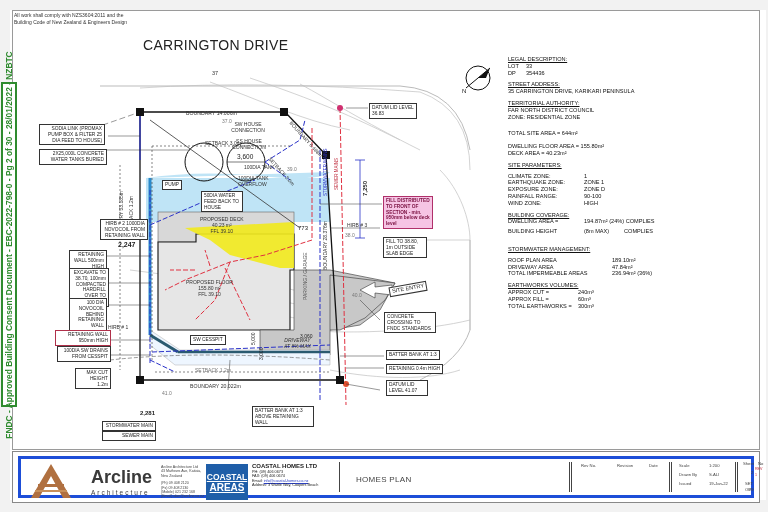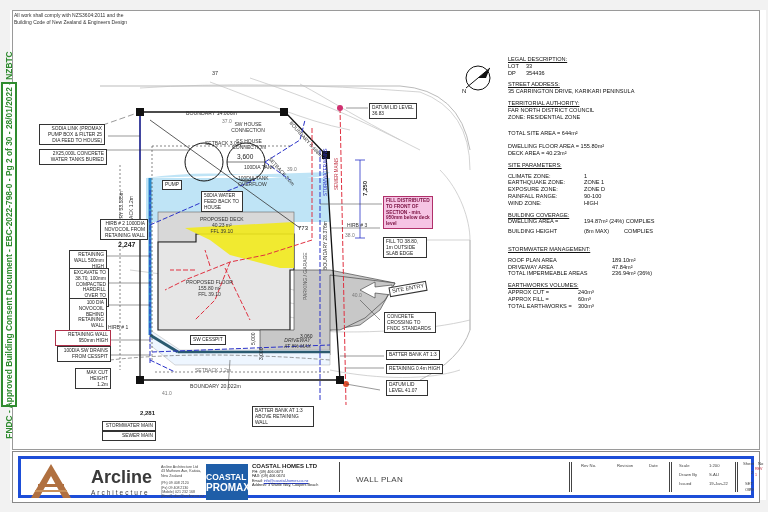--- a/index.html
+++ b/index.html
@@ -23,21 +23,21 @@
   .notes .h { text-decoration: underline; margin-top: 5px; }
   .notes .row { display: flex; }
   .notes .k { width: 76px; }
   .notes .gap { height: 6px; }
   .compass { position: absolute; left: 460px; top: 60px; }
   .titleblock { position: absolute; left: 12px; top: 451px; width: 748px; height: 52px; border: 1px solid #888; background: #fff; }
   .tb-inner { position: absolute; left: 5px; top: 4px; right: 5px; bottom: 4px; border: 3px solid #1d4ed8; }
   .arcline-name { position: absolute; left: 70px; top: 8px; font-size: 18px; font-weight: bold; color: #3a3a3a; }
   .arcline-sub { position: absolute; left: 70px; top: 30px; font-size: 6.5px; letter-spacing: 2px; color: #3a3a3a; }
   .arc-addr { position: absolute; left: 140px; top: 6px; font-size: 3.6px; line-height: 4.4px; color: #444; }
-  .coastal-logo { position: absolute; left: 185px; top: 5px; width: 42px; height: 36px; background: #1f5ea8; color: #fff; font-weight: bold; text-align: left; }
+  .coastal-logo { position: absolute; left: 185px; top: 5px; width: 42px; height: 36px; background: #1f5ea8; color: #fff; font-weight: bold; text-align: center; text-decoration: underline; }
   .coastal-logo .a { font-size: 8.5px; margin-top: 8px; }
   .coastal-logo .b { font-size: 10px; }
   .coastal-info { position: absolute; left: 231px; top: 5px; font-size: 3.8px; line-height: 4.6px; color: #222; }
   .coastal-info .n { font-size: 6px; font-weight: bold; color: #1a1a1a; margin-bottom: 1px; }
   .coastal-info .link { color: #2a3fc0; text-decoration: underline; }
   .vsep { position: absolute; top: 3px; bottom: 3px; border-left: 1px solid #444; }
   .dvsep { position: absolute; top: 3px; bottom: 3px; width: 3px; border-left: 1px solid #444; border-right: 1px solid #444; }
   .sheet-title { position: absolute; left: 335px; top: 16px; font-size: 8px; color: #444; letter-spacing: 0.3px; }
   .tb-small { position: absolute; font-size: 4.2px; color: #444; line-height: 6px; }
   .tb-small.red { color: #c0283a; }
@@ -52,20 +52,21 @@
 
   <div class="stamp">
     <span>FNDC - Approved Building Consent Document - EBC-2022-798-0 - Pg 2 of 30 - 28/01/2022 - NZBTC</span>
   </div>
 
   <div class="compliance">
     <div>All work shall comply with NZS3604:2011 and the</div>
     <div>Building Code of New Zealand &amp; Engineers Design</div>
   </div>
 
+  <div class="street">CARRINGTON DRIVE</div>
   <div class="lot37">37</div>
 
   <svg class="plan" width="768" height="512">
 
     <g stroke="#c8c8c8" fill="none" stroke-width="0.8">
       <path d="M140 88 Q 260 80 420 92 Q 470 110 470 170"></path>
       <path d="M210 82 C 260 100 300 120 350 130"></path>
       <path d="M250 78 C 300 95 340 110 400 140"></path>
       <path d="M300 84 C 330 100 360 120 420 150"></path>
       <path d="M180 270 C 230 275 280 285 330 300"></path>
@@ -357,31 +358,31 @@
         <div>43 Mathews Ave, Kaitaia,</div>
         <div>New Zealand</div>
         <div style="height:3px"></div>
         <div>(Ph)   09 408 2120</div>
         <div>(Fx)   09 408 2130</div>
         <div>(Mobile)  021 232 168</div>
         <div>(Email) alan@arcline.co.nz</div>
       </div>
       <div class="coastal-logo">
         <div class="a">COASTAL</div>
-        <div class="b">PROMAX</div>
+        <div class="b">AREAS</div>
       </div>
       <div class="coastal-info">
         <div class="n">COASTAL HOMES LTD</div>
         <div>PH:     (09) 406 0673</div>
         <div>FAX:    (09) 406 0674</div>
         <div><span>Email:</span> <span class="link">info@coastal-homes.co.nz</span></div>
         <div>Address: 3 Wattle Way, Coopers Beach</div>
       </div>
       <div class="vsep" style="left:318px;"></div>
-      <div class="sheet-title">WALL PLAN</div>
+      <div class="sheet-title">HOMES PLAN</div>
       <div class="dvsep" style="left:548px;"></div>
       <div class="tb-small" style="left:560px;top:4px;width:16px;line-height:5px;">Rev No.</div>
       <div class="tb-small" style="left:596px;top:4px;">Revision</div>
       <div class="tb-small" style="left:628px;top:4px;">Date</div>
       <div class="dvsep" style="left:648px;"></div>
       <div class="tb-small" style="left:658px;top:4px;">Scale</div>
       <div class="tb-small" style="left:688px;top:4px;">1:200</div>
       <div class="tb-small" style="left:658px;top:13px;">Drawn By</div>
       <div class="tb-small" style="left:688px;top:13px;">S.ALI</div>
       <div class="tb-small" style="left:658px;top:22px;">Issued</div>

